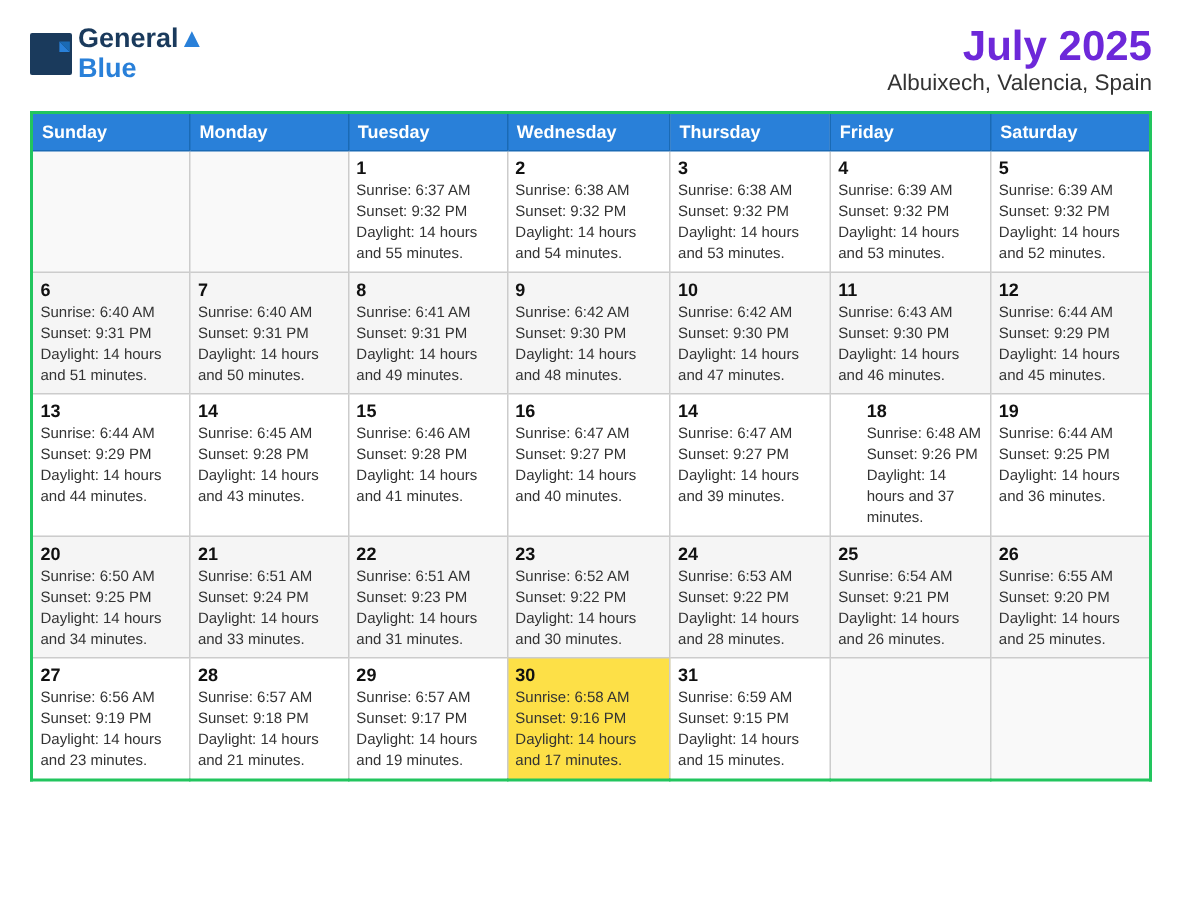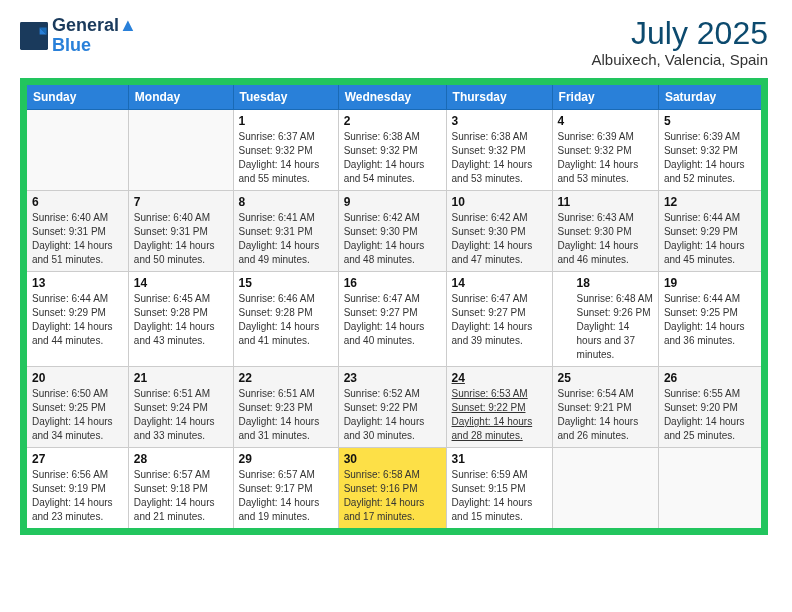--- a/index.html
+++ b/index.html
@@ -36,33 +36,33 @@
     }
     .logo-icon {
       width: 28px;
       height: 28px;
       margin-right: 4px;
     }
     .title-block {
       text-align: right;
     }
     .month-title {
-      font-size: 32px;
-      font-weight: normal;
-      color: #0c4a6e;
+      font-size: 28px;
+      font-weight: bold;
+      color: #6d28d9;
       line-height: 1.1;
     }
     .subtitle {
       font-size: 15px;
       color: #333;
     }
     .calendar {
       width: 100%;
       border-collapse: collapse;
-      border: 7px solid #22c55e;
+      border: 2px solid #22c55e;
     }
     .calendar th {
       background: #2980d9;
       color: #fff;
       font-size: 12px;
       font-weight: bold;
       padding: 5px 6px;
       text-align: left;
       border: 1px solid #1a6ab5;
     }
@@ -320,21 +320,21 @@
         </div>
       </td>
           <td style="background: rgb(245, 245, 245);">
         <span class="day-number">23</span>
         <div class="day-info">
           <span>Sunrise: 6:52 AM</span><br>
           <span>Sunset: 9:22 PM</span><br>
           <span>Daylight: 14 hours and 30 minutes.</span>
         </div>
       </td>
-          <td style="background: rgb(245, 245, 245); text-decoration: underline;">
+          <td style="background: rgb(245, 245, 245);">
         <span class="day-number">24</span>
         <div class="day-info">
           <span>Sunrise: 6:53 AM</span><br>
           <span>Sunset: 9:22 PM</span><br>
           <span>Daylight: 14 hours and 28 minutes.</span>
         </div>
       </td>
           <td style="background: rgb(245, 245, 245);">
         <span class="day-number">25</span>
         <div class="day-info">

